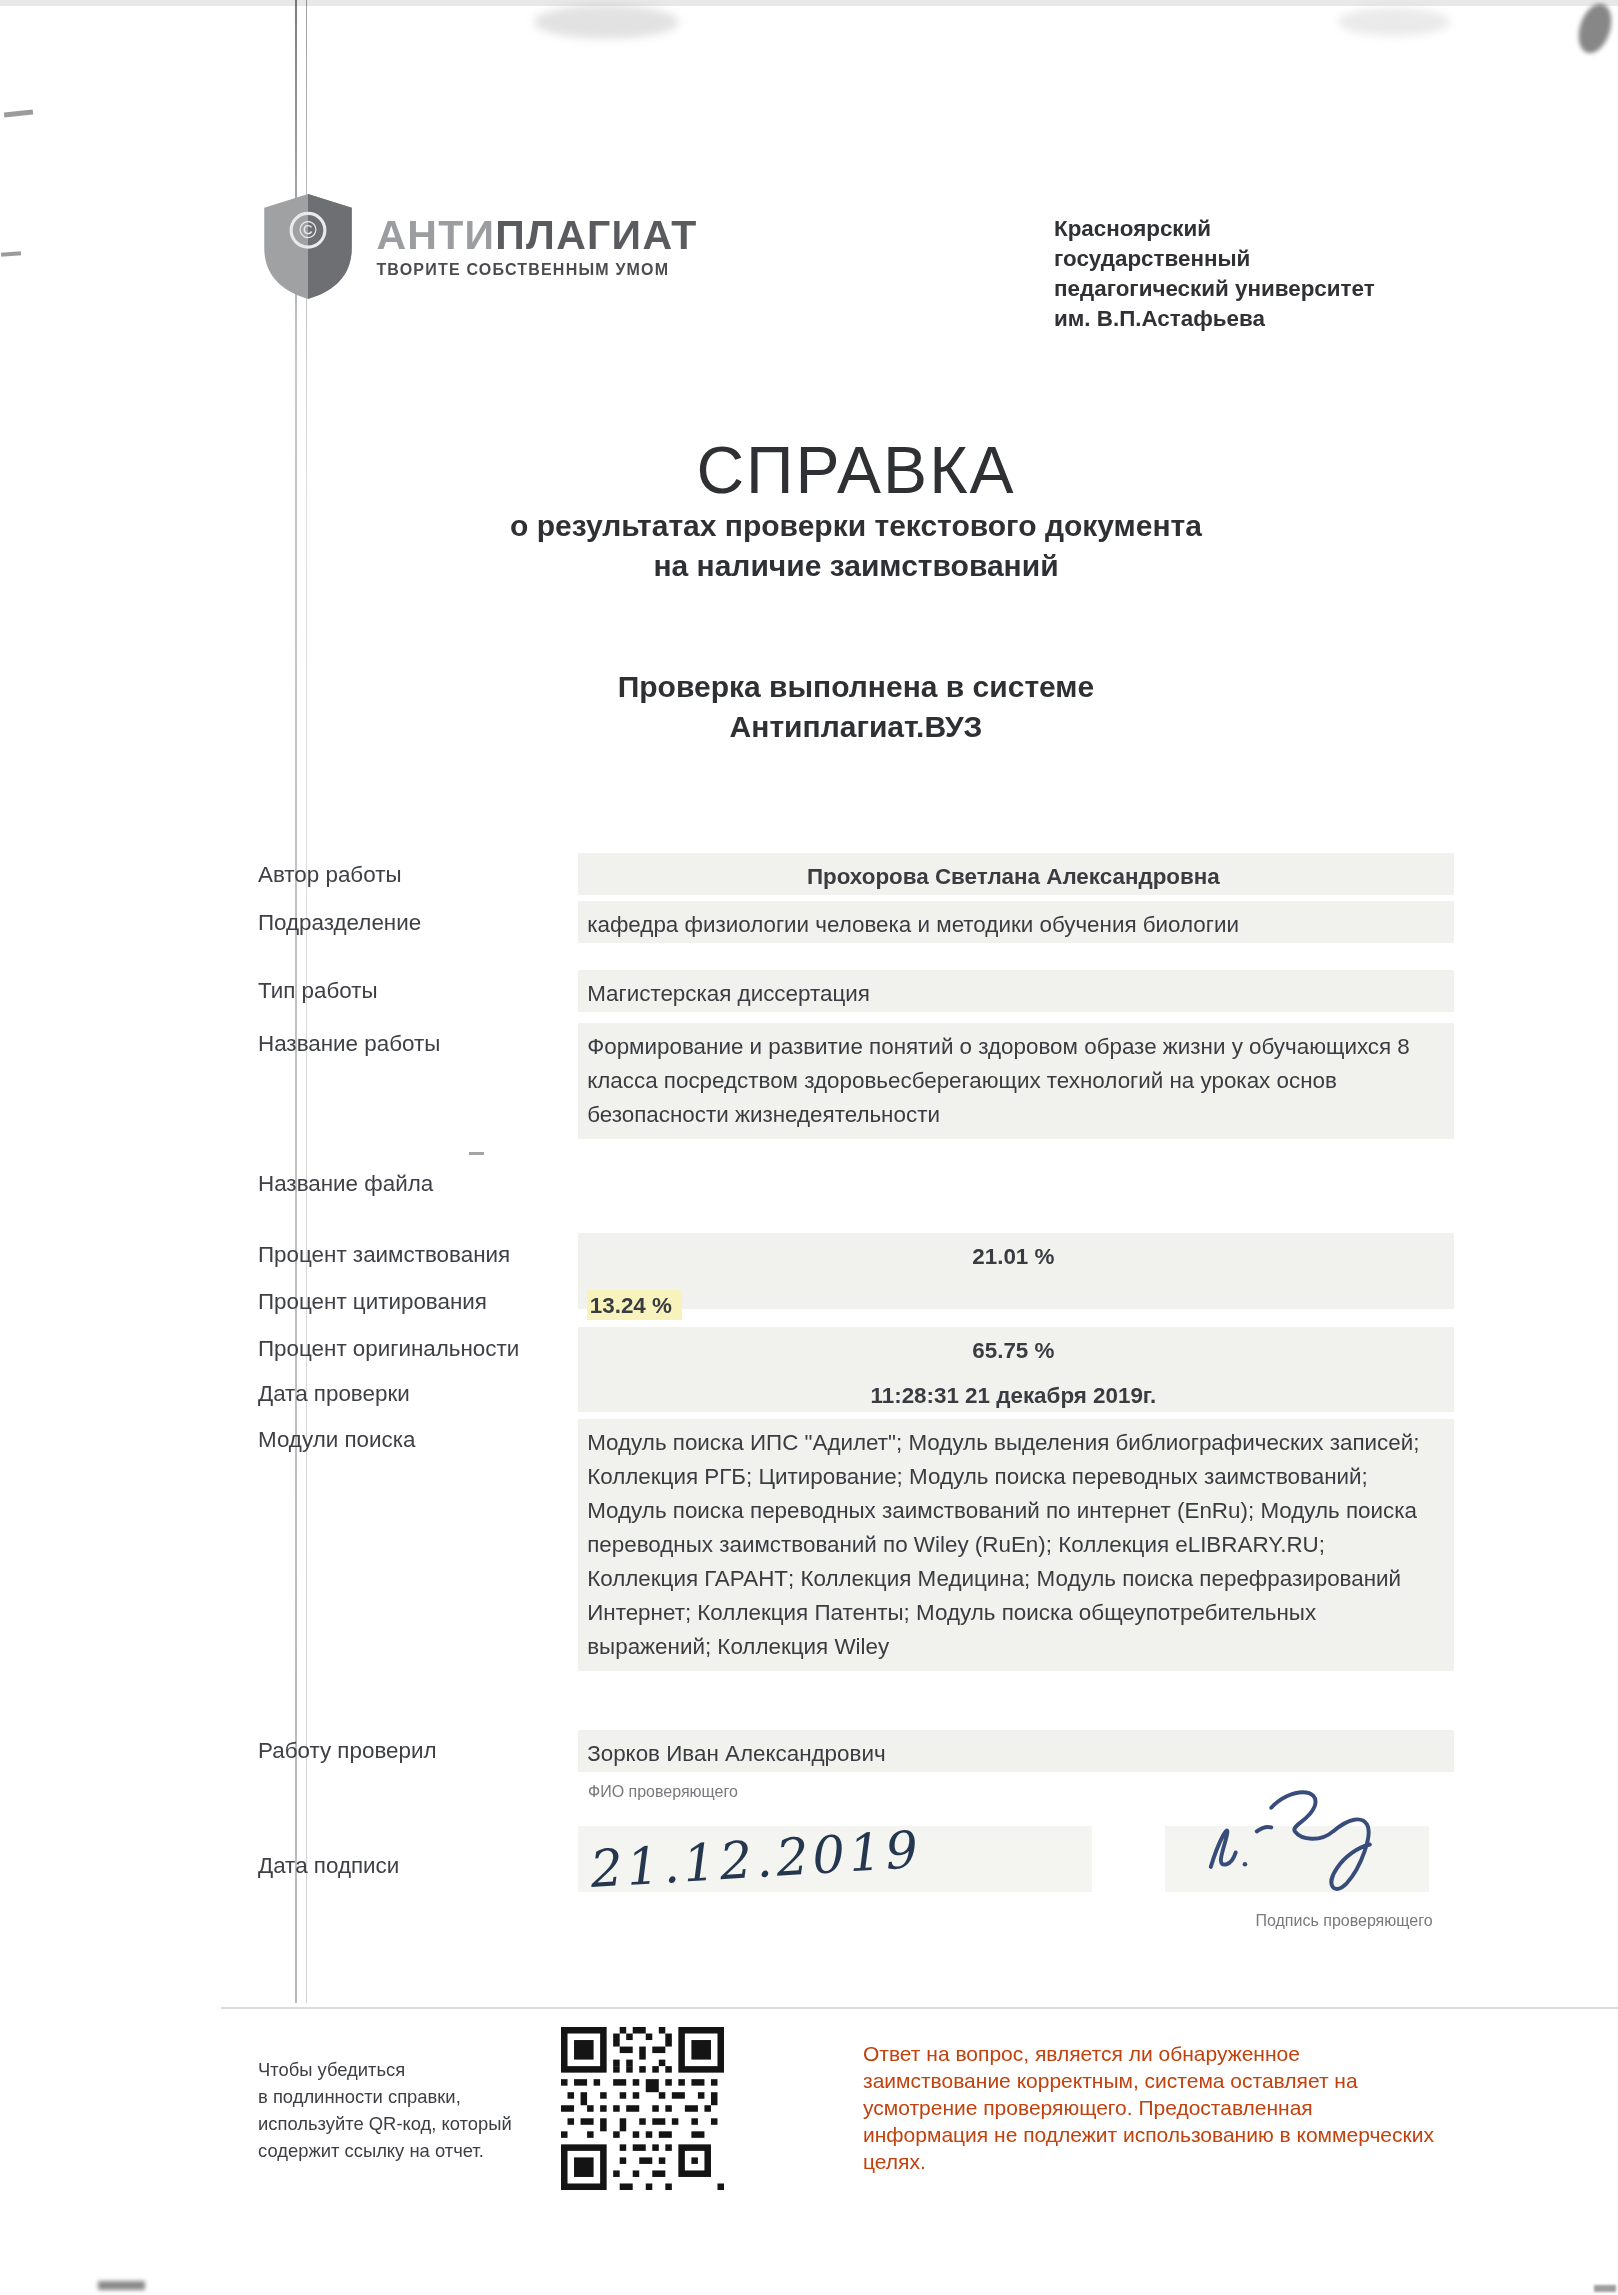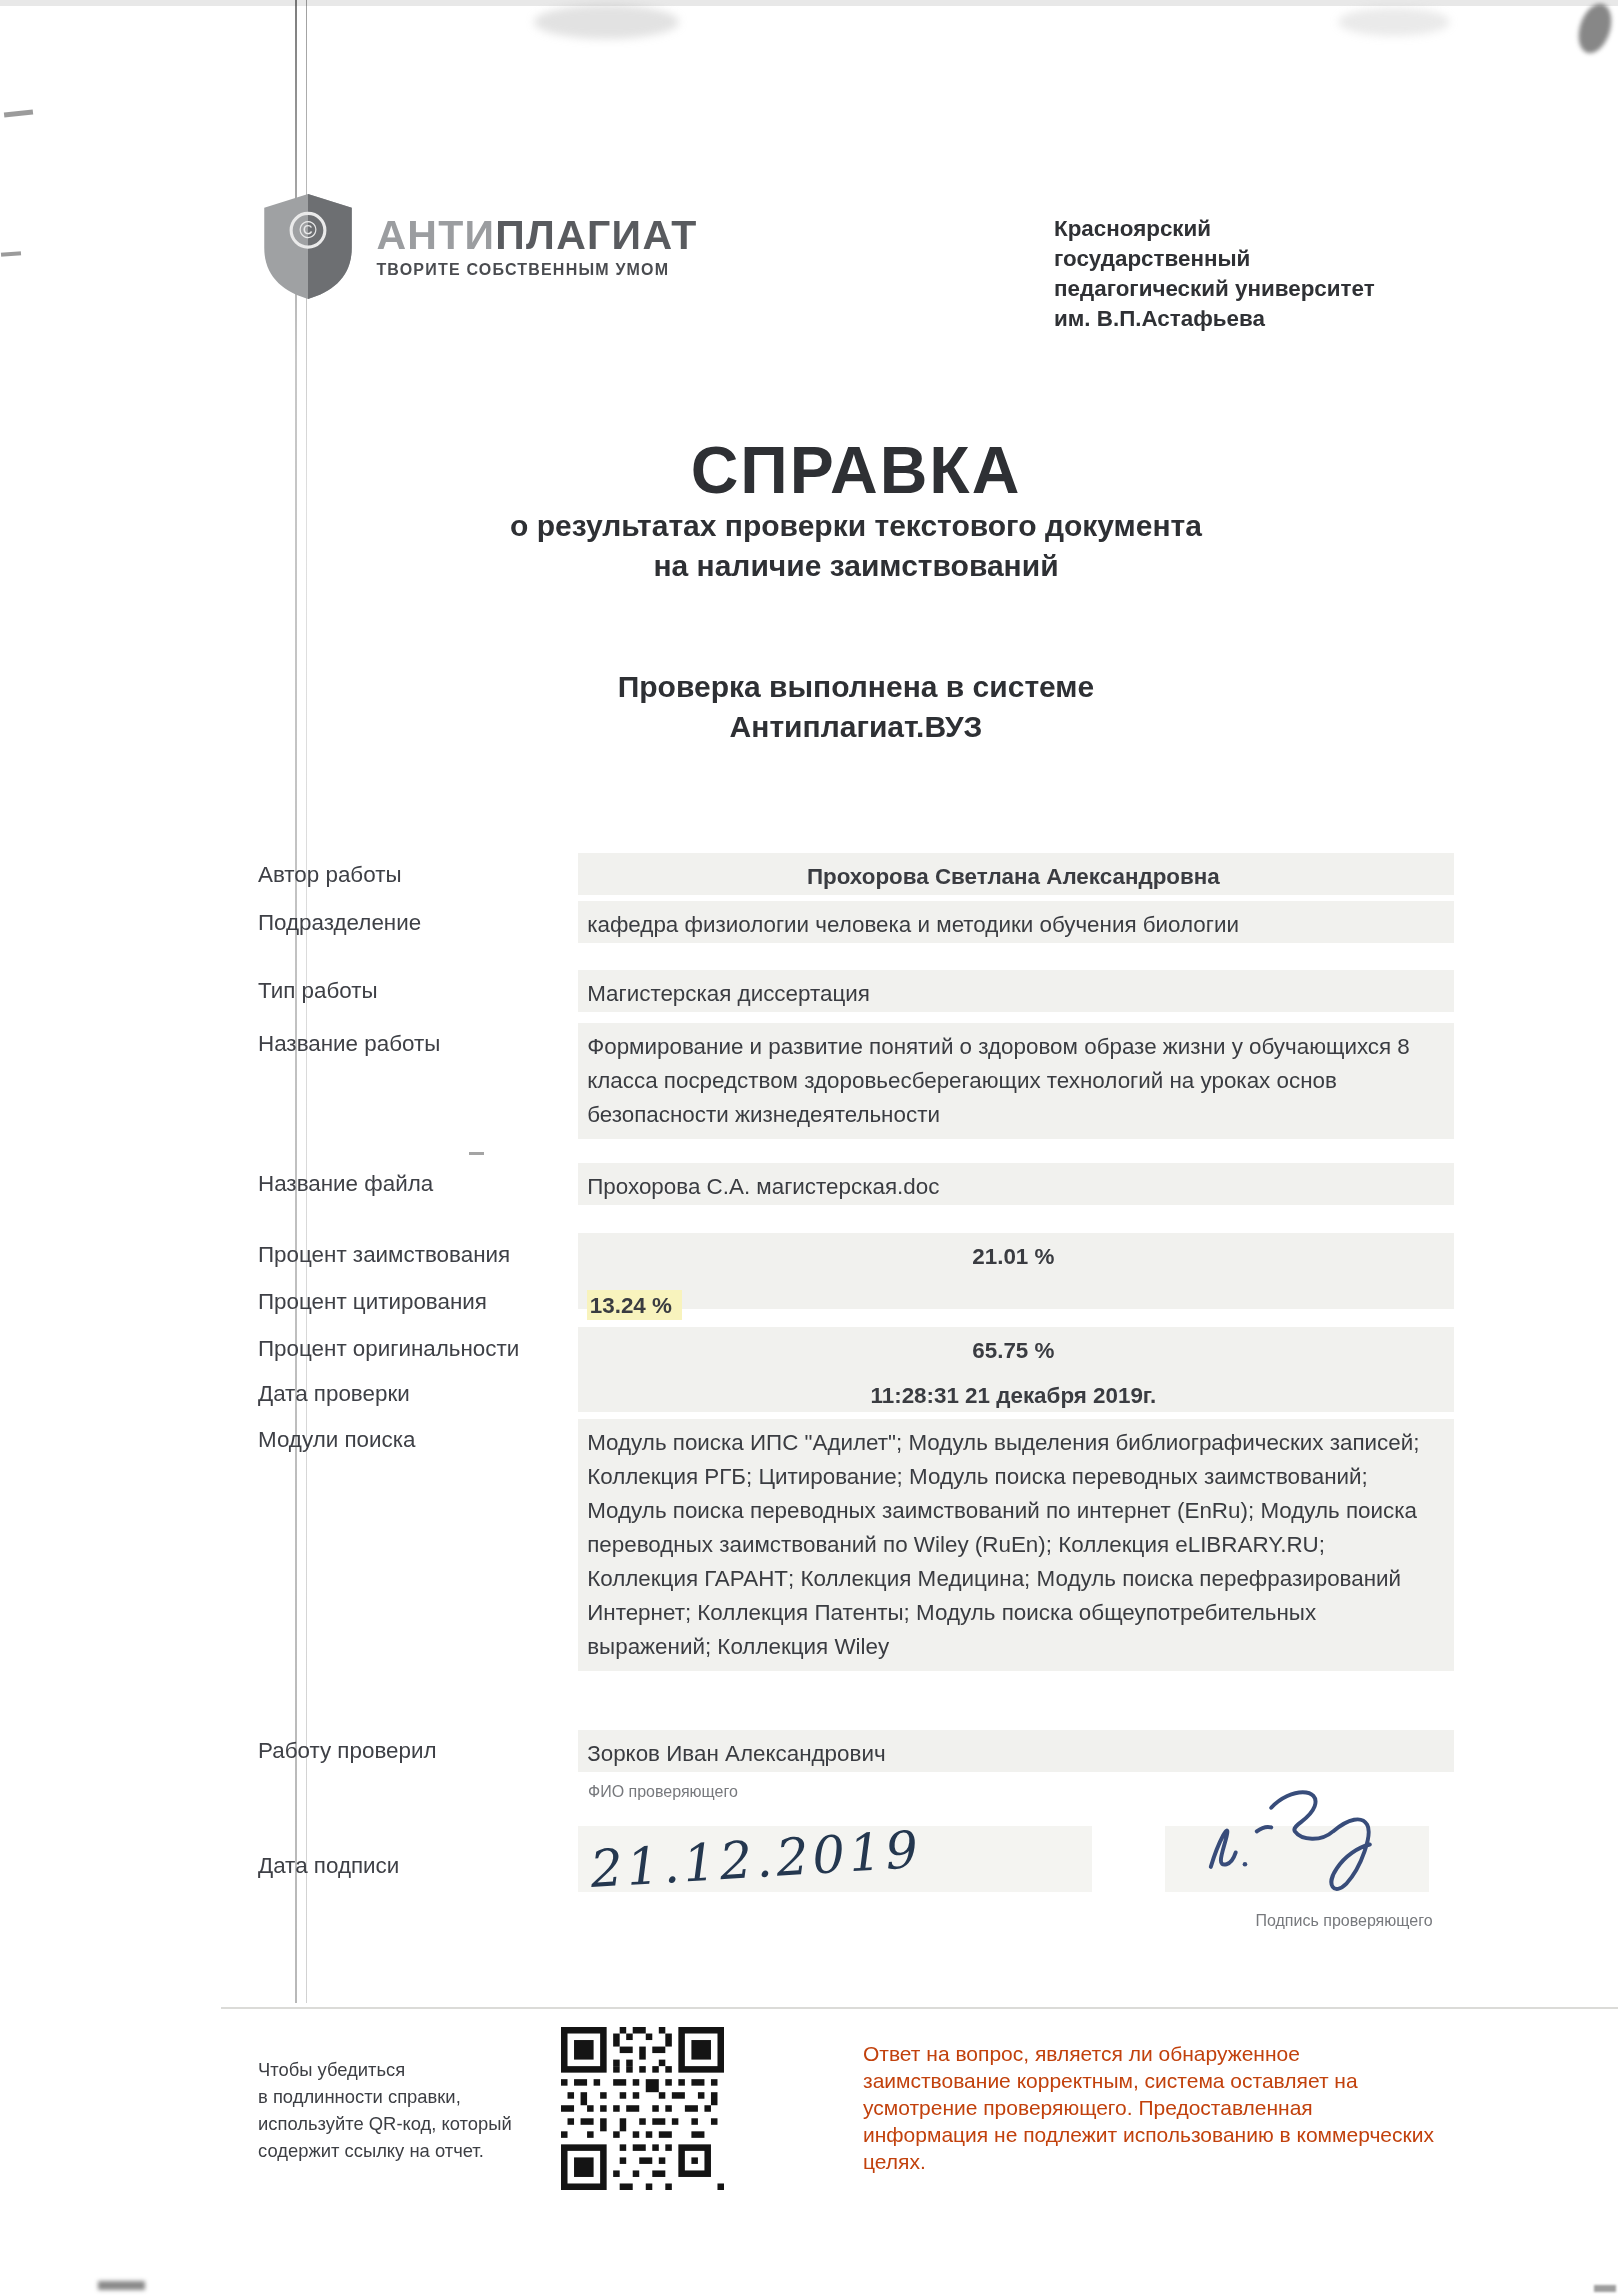--- a/index.html
+++ b/index.html
@@ -30,21 +30,21 @@
   .brand{font-size:41px;font-weight:700;letter-spacing:1.3px;line-height:42px;}
   .brand .b1{color:#9b9da0;}
   .brand .b2{color:#595b5f;}
   .tagline{margin-top:5.3px;font-size:16px;font-weight:700;letter-spacing:1.2px;color:#4a4c50;}
   .university{position:absolute;left:1054px;top:198px;width:422px;font-size:22.4px;font-weight:700;
               line-height:30px;color:#2f3135;}
   .preline{white-space:pre-line;margin-top:16px;}
 
   
   .titleblock{position:absolute;left:258px;top:434px;width:1196px;text-align:center;}
-  .h1{font-size:66px;font-weight:700;letter-spacing:2px;color:#2e3034;line-height:72px;}
+  .h1{font-size:66px;font-weight:400;letter-spacing:2px;color:#2e3034;line-height:72px;}
   .h2{font-size:30px;font-weight:700;line-height:40px;color:#2e3034;}
   .systemblock{position:absolute;left:258px;top:667px;width:1196px;text-align:center;}
   .h3{font-size:30px;font-weight:700;line-height:40px;color:#2e3034;}
 
   
   .flabel{position:absolute;left:258px;font-size:22.4px;color:#3e4046;}
   .fvalue{position:absolute;left:578px;width:876px;box-sizing:border-box;background:#f1f1ee;
           padding:7.2px 14.5px 7.2px 9.2px;font-size:22.4px;line-height:34px;color:#3a3c41;}
   .bold{font-weight:700;text-align:center;}
   .hl{background:#f8f3bd;padding:2.6px 10.5px 2.6px 2.6px;}
@@ -114,21 +114,20 @@
   <div class="flabel" style="top:910px">Подразделение</div>
   <div class="fvalue" style="top:901px;height:42px">кафедра физиологии человека и методики обучения биологии</div>
 
   <div class="flabel" style="top:978px">Тип работы</div>
   <div class="fvalue" style="top:970px;height:42px">Магистерская диссертация</div>
 
   <div class="flabel" style="top:1031px">Название работы</div>
   <div class="fvalue" style="top:1023px;min-height:113px">Формирование и развитие понятий о здоровом образе жизни у обучающихся 8 класса посредством здоровьесберегающих технологий на уроках основ безопасности жизнедеятельности</div>
 
   <div class="flabel" style="top:1171px">Название файла</div>
-  <div class="fvalue" style="top:1163px;height:42px">Прохорова С.А. магистерская.doc</div>
 
   <div class="flabel" style="top:1242px">Процент заимствования</div>
   <div class="fvalue bold" style="top:1233px;height:56px">21.01 %</div>
 
   <div class="flabel" style="top:1289px">Процент цитирования</div>
   <div class="fvalue" style="top:1281px;height:28px"><span class="hl bold">13.24 %</span></div>
 
   <div class="flabel" style="top:1336px">Процент оригинальности</div>
   <div class="fvalue bold" style="top:1327px;height:56px">65.75 %</div>
 

